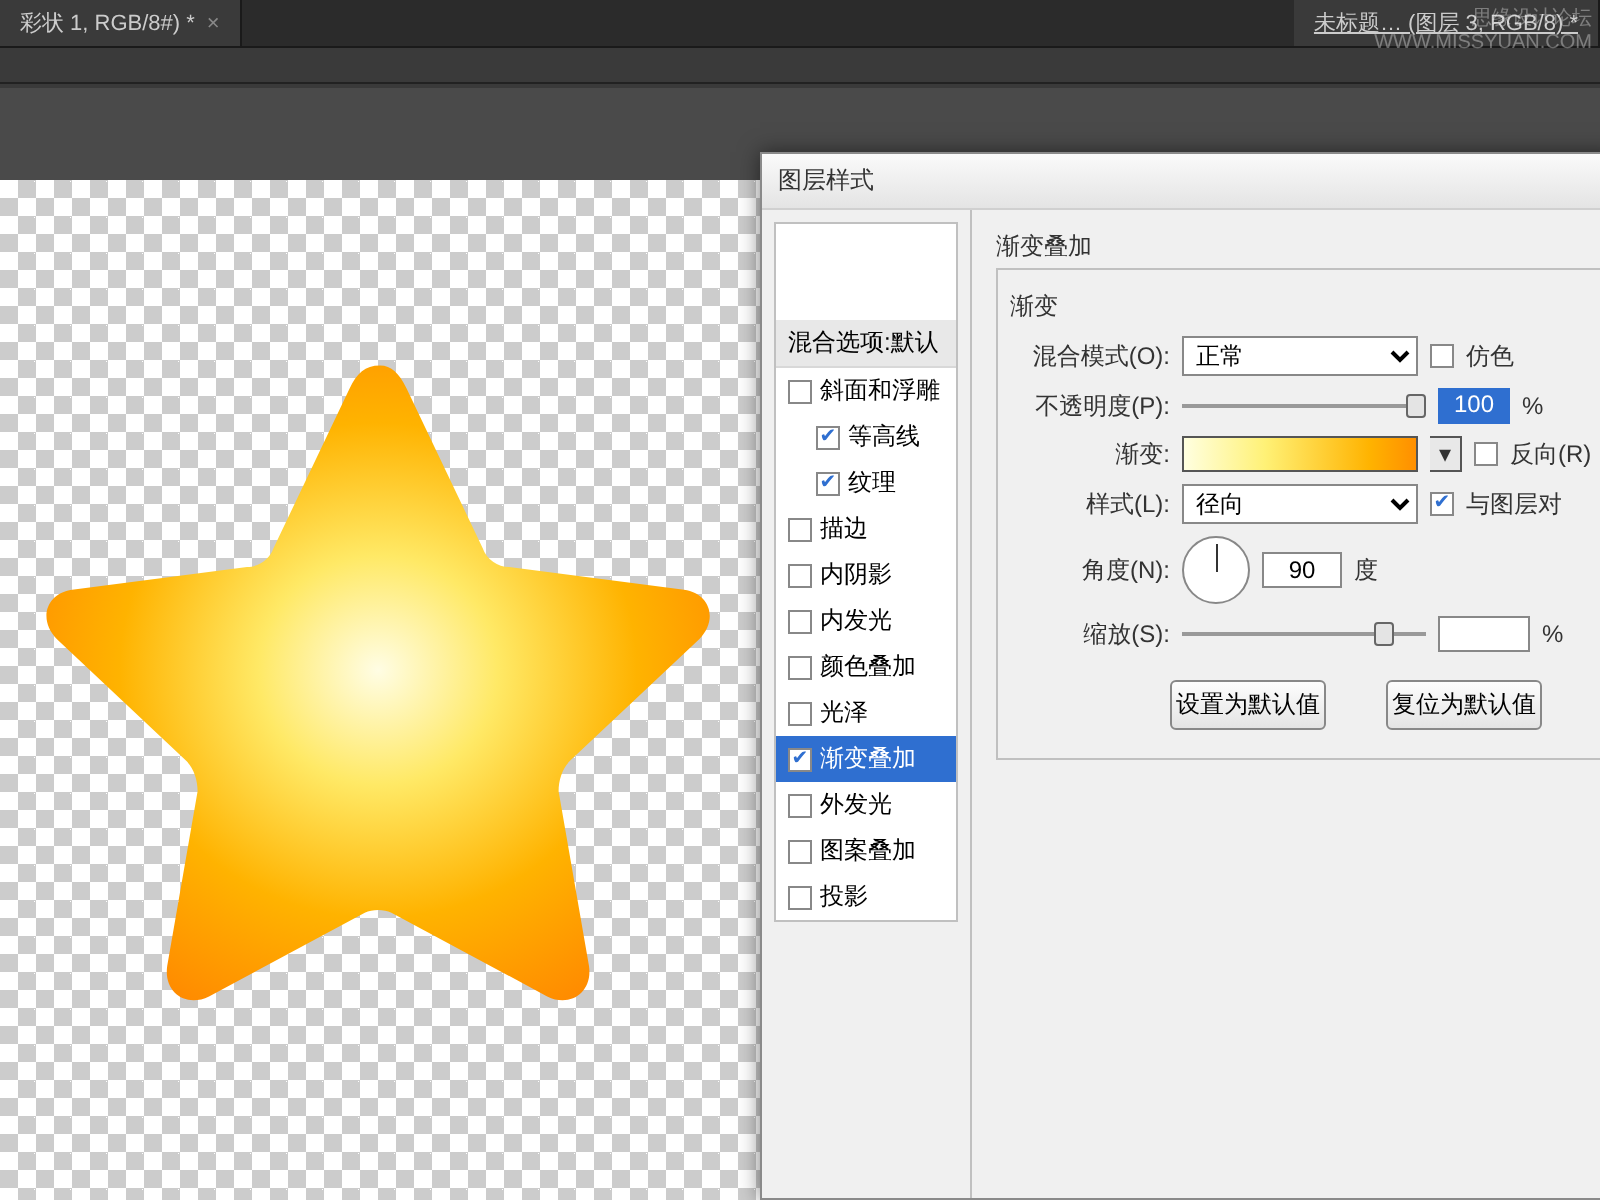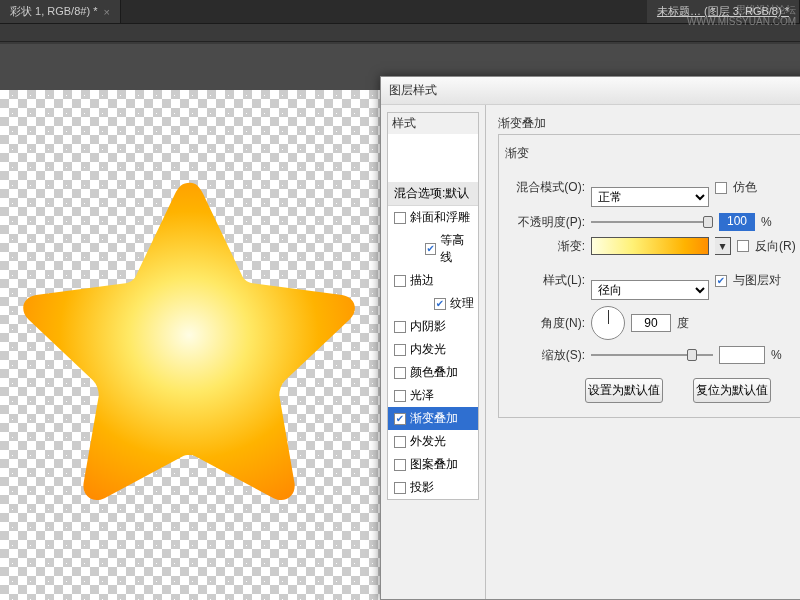--- a/index.html
+++ b/index.html
@@ -34,32 +34,32 @@
 .dlg-title { height: 28px; border-bottom: 1px solid #d0d0d0; font-size: 12px;
   display: flex; align-items: center; padding: 0 8px; color: #333;
   background: linear-gradient(#fafafa,#e4e4e4); }
 .dlg-body { display: flex; height: calc(100% - 28px); }
 
 .style-list { width: 105px; border-right: 1px solid #c0c0c0; padding: 6px 0 0 6px; }
 .fieldset-title { font-size: 12px; color: #333; padding: 2px 4px; border: 1px solid #c0c0c0; border-bottom: none; width: 92px; background:#f0f0f0; position:relative; top:1px; }
 .style-box { border: 1px solid #c0c0c0; width: 92px; background: #fff; }
 .style-item { font-size: 12px; padding: 3px 4px 3px 6px; display: flex; align-items: center; gap: 4px; cursor: pointer; }
 .style-item.header { background: #e8e8e8; border-bottom: 1px solid #d8d8d8; margin-top: 48px; }
-.style-item.indent { padding-left: 37px; justify-content: flex-end; }
+.style-item.indent { padding-left: 20px; }
 .style-item.selected { background: #2f6fd0; color: #fff; }
 .chk { width: 12px; height: 12px; border: 1px solid #888; background: #fff; display: inline-flex; align-items:center; justify-content:center; font-size:10px; color:#2f6fd0; line-height:1; }
 .chk.checked::after { content: "✔"; }
 
 .right-pane { flex: 1; padding: 10px 6px 0 12px; font-size: 12px; color: #333; }
 .group-label { font-size: 12px; margin-bottom: 2px; }
 .group-box { border: 1px solid #c0c0c0; padding: 10px 0 14px 0; }
 .sub-label { font-size: 12px; margin: 0 0 6px 6px; }
 .row { display: flex; align-items: center; margin: 6px 0 0 8px; gap: 6px; }
 .lbl { width: 78px; text-align: right; }
-.combo { height: 20px; border: 1px solid #888; background: #fff; font-size: 12px; padding: 1px 2px; margin-top: 19px; }
+.combo { height: 20px; border: 1px solid #888; background: #fff; font-size: 12px; padding: 1px 2px; }
 .slider { position: relative; width: 122px; height: 14px; }
 .slider .track { position: absolute; top: 6px; left: 0; right: 0; height: 2px; background: #999; }
 .slider .thumb { position: absolute; top: 1px; width: 10px; height: 12px; background: #e4e4e4; border:1px solid #666; border-radius:2px; }
 .numbox { width: 36px; height: 18px; border: 1px solid #888; text-align: center; font-size: 12px; background:#fff; }
 .numbox.sel { background:#2f6fd0; color:#fff; border-color:#2f6fd0; }
 .grad-swatch { width: 118px; height: 18px; border: 1px solid #555;
   background: linear-gradient(90deg,#ffffe0 0%, #fff176 35%, #ffb300 80%, #ff8f00 100%); }
 .dd-btn { width: 16px; height: 18px; border:1px solid #555; border-left:none; background:#e8e8e8; display:flex; align-items:center; justify-content:center; }
 .angle-dial { width: 34px; height: 34px; border: 1px solid #888; border-radius: 50%; background:#fff; position:relative; }
 .angle-dial::after { content:""; position:absolute; left:50%; top:3px; width:1px; height:14px; background:#333; transform-origin: bottom; }
@@ -100,40 +100,39 @@
 
 <div class="watermark">
   <div>思缘设计论坛</div>
   <div>WWW.MISSYUAN.COM</div>
 </div>
 
 <div class="dialog">
   <div class="dlg-title">图层样式</div>
   <div class="dlg-body">
     <div class="style-list">
-      <div class="fieldset-title">样式</div>
       <div class="style-box">
         <div class="style-item header">
           <span>混合选项:默认</span>
         </div>
         <div class="style-item">
             <span class="chk"></span>
             <span>斜面和浮雕</span>
           </div>
         <div class="style-item indent">
             <span class="chk checked"></span>
             <span>等高线</span>
           </div>
-        <div class="style-item">
-            <span class="chk"></span>
-            <span>描边</span>
-          </div>
         <div class="style-item indent">
             <span class="chk checked"></span>
             <span>纹理</span>
+          </div>
+        <div class="style-item">
+            <span class="chk"></span>
+            <span>描边</span>
           </div>
         <div class="style-item">
             <span class="chk"></span>
             <span>内阴影</span>
           </div>
         <div class="style-item">
             <span class="chk"></span>
             <span>内发光</span>
           </div>
         <div class="style-item">

